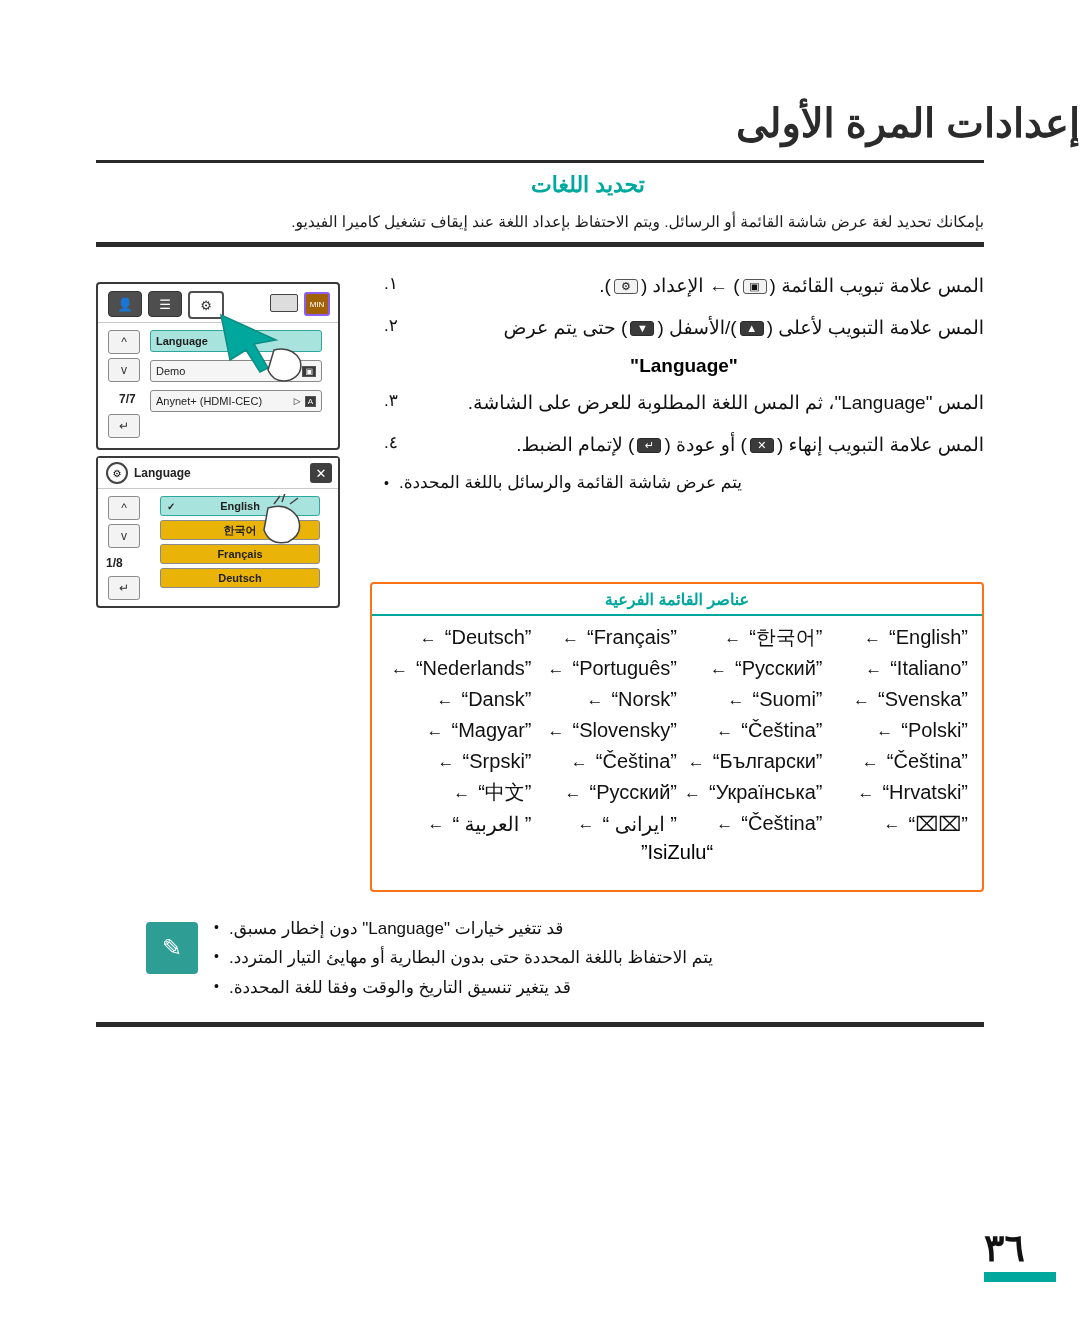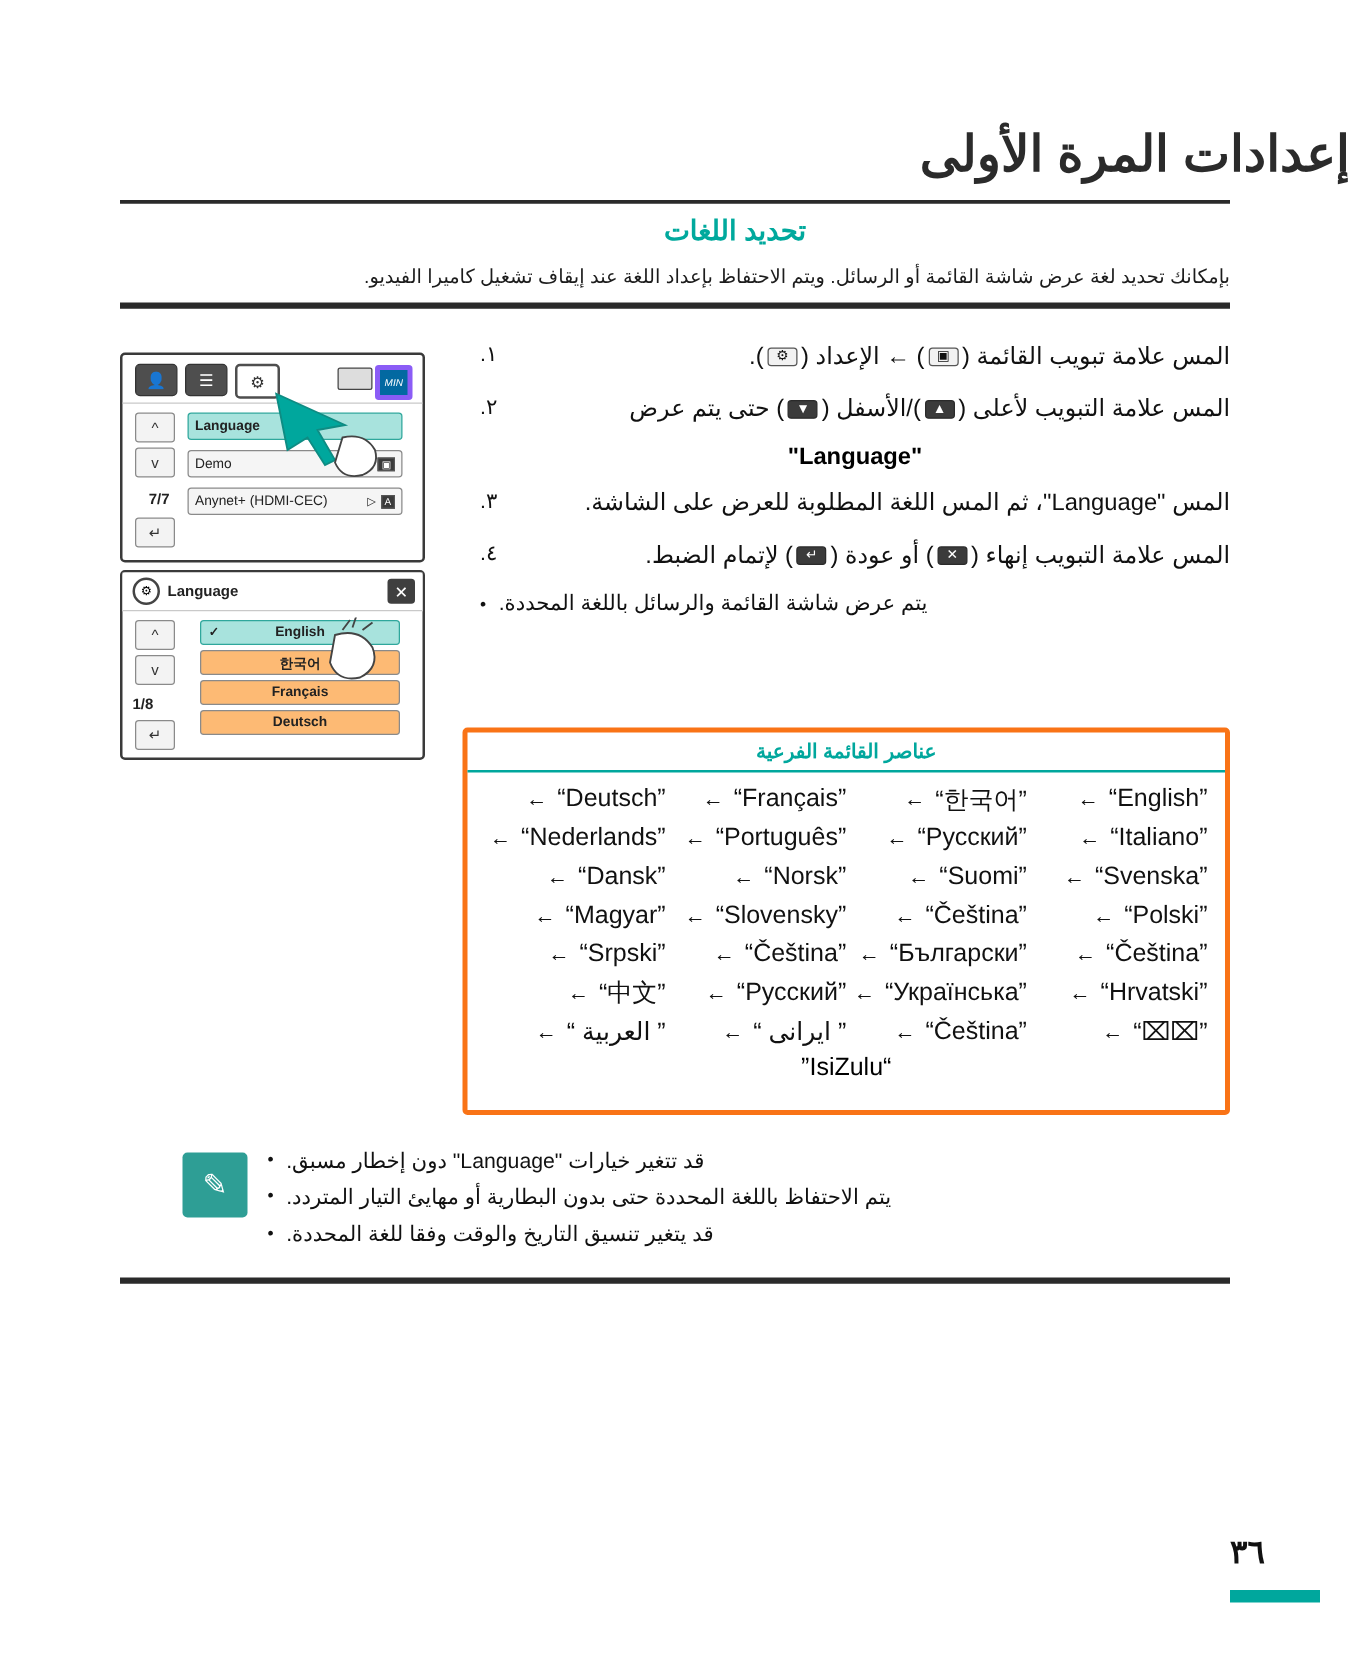--- a/index.html
+++ b/index.html
@@ -95,29 +95,29 @@
     display:flex;align-items:center;direction:ltr;
   }
   .lcd2 .titlebar .gear{margin-left:8px;width:18px;height:18px;border-radius:50%;border:2px solid #444;display:flex;align-items:center;justify-content:center;font-size:10px;}
   .lcd2 .titlebar .tt{font-size:12px;font-weight:bold;color:#222;margin-left:6px;}
   .closebtn{
     position:absolute;right:6px;top:5px;width:22px;height:20px;background:#3f3f3f;border-radius:3px;
     color:#fff;font-size:13px;display:flex;align-items:center;justify-content:center;
   }
   .lang-row{
     position:absolute;left:62px;width:160px;height:20px;border:1px solid #8a8a8a;border-radius:3px;
-    background:#fdba74;font-size:11px;display:flex;align-items:center;justify-content:center;
+    background:#eab308;font-size:11px;display:flex;align-items:center;justify-content:center;
     box-sizing:border-box;color:#222;direction:ltr;font-weight:bold;
   }
   .lang-row.hl{background:#a8e3dd;border-color:#2fa79c;}
 
   
   .langpanel{
     position:absolute;left:370px;top:582px;width:614px;height:310px;
-    border:4px solid #f97316;border-radius:4px;background:#fff;box-sizing:border-box;
+    border:2px solid #f97316;border-radius:4px;background:#fff;box-sizing:border-box;
   }
   .langpanel .ph{
     position:absolute;left:0;top:0;width:100%;height:30px;
     border-bottom:2px solid #00a79d;display:flex;align-items:center;justify-content:center;
     font-size:16px;font-weight:bold;color:#00a79d;direction:rtl;
   }
   .langgrid{
     position:absolute;left:0;top:34px;width:100%;padding:4px 14px;box-sizing:border-box;
   }
   .langrow{
@@ -141,21 +141,21 @@
     font-size:17px;color:#111;line-height:1.55;display:flex;flex-direction:row-reverse;gap:10px;margin-bottom:3px;
   }
   .noteicon{
     position:absolute;left:-68px;top:6px;width:52px;height:52px;background:#2e9e95;border-radius:4px;
     display:flex;align-items:center;justify-content:center;color:#fff;font-size:24px;
   }
   .rule-bottom{
     position:absolute;left:96px;top:1022px;width:888px;height:5px;background:#2a2a2a;
   }
   .pagenum-big{
-    position:absolute;left:984px;top:1226px;font-size:26px;font-weight:bold;color:#111;
+    position:absolute;left:984px;top:1226px;font-size:38px;font-weight:bold;color:#111;
   }
   .footbar{
     position:absolute;left:984px;top:1272px;width:72px;height:10px;background:#00a79d;
   }
 </style>
 </head>
 <body>
 
 <div class="page">
 
@@ -166,21 +166,21 @@
   <div class="subtitle">تحديد اللغات</div>
   <div class="intro">بإمكانك تحديد لغة عرض شاشة القائمة أو الرسائل. ويتم الاحتفاظ بإعداد اللغة عند إيقاف تشغيل كاميرا الفيديو.</div>
   <div class="rule-thick"></div>
 
   <div class="lcd lcd1">
     <div class="topbar">
       <div class="tabico" style="left:10px;">👤</div>
       <div class="tabico" style="left:50px;">☰</div>
       <div class="tabico sel" style="left:90px;">⚙</div>
       <div style="position:absolute;right:40px;top:10px;width:26px;height:16px;border:1px solid #444;border-radius:2px;background:#ddd;"></div>
-      <div style="position:absolute;right:8px;top:8px;width:22px;height:20px;border:4px solid #8b5cf6;border-radius:3px;background:#0369a1;color:#fff;font-size:8px;display:flex;align-items:center;justify-content:center;font-style:italic;">MIN</div>
+      <div style="position:absolute;right:8px;top:8px;width:22px;height:20px;border:2px solid #8b5cf6;border-radius:3px;background:#a16207;color:#fff;font-size:8px;display:flex;align-items:center;justify-content:center;">MIN</div>
     </div>
     <div class="arrowbtn" style="top:46px;">^</div>
     <div class="arrowbtn" style="top:74px;">v</div>
     <div class="pagenum" style="top:108px;margin-left:13px;">7/7</div>
     <div class="arrowbtn" style="top:130px;">↵</div>
 
     <div class="menu-row hl" style="top:46px;">
       <span>Language</span>
     </div>
     <div class="menu-row" style="top:76px;text-align:center;">

